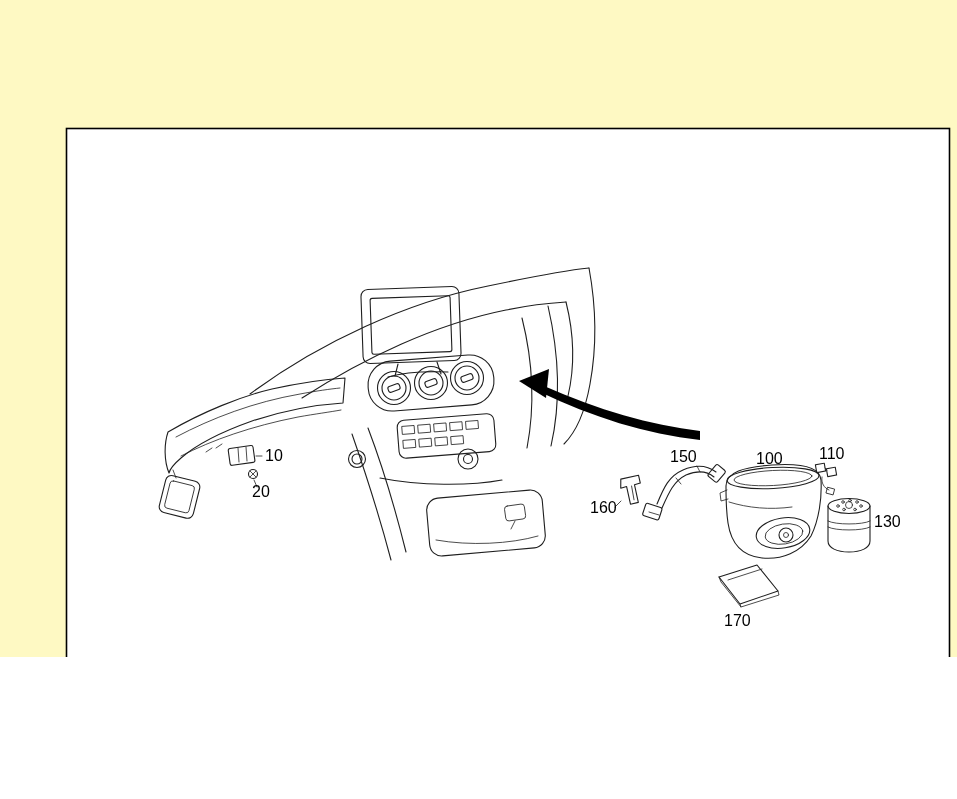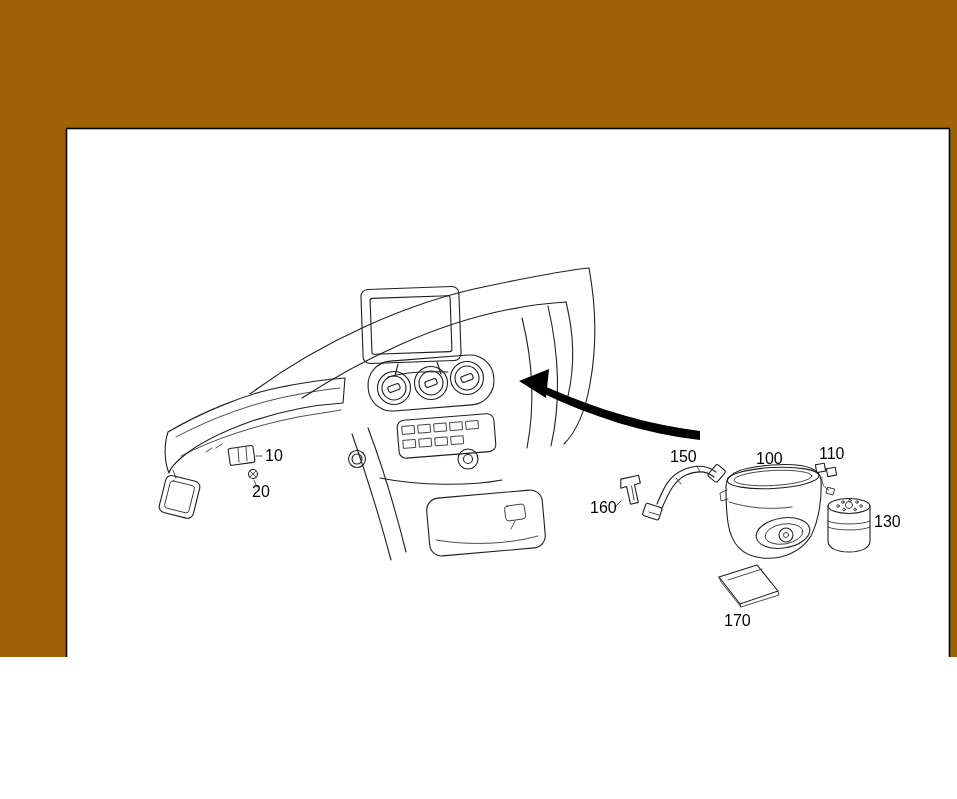--- a/index.html
+++ b/index.html
@@ -4,21 +4,21 @@
 <style>
   html, body {
     margin: 0;
     padding: 0;
     background: #ffffff;
   }
   .page {
     width: 957px;
     height: 657px;
     position: relative;
-    background: #a16207;
+    background: #fef9c3;
     overflow: hidden;
   }
   svg { display: block; }
   .ln {
     fill: none;
     stroke: #1f1f1f;
     stroke-width: 1.1;
     stroke-linecap: round;
     stroke-linejoin: round;
   }

